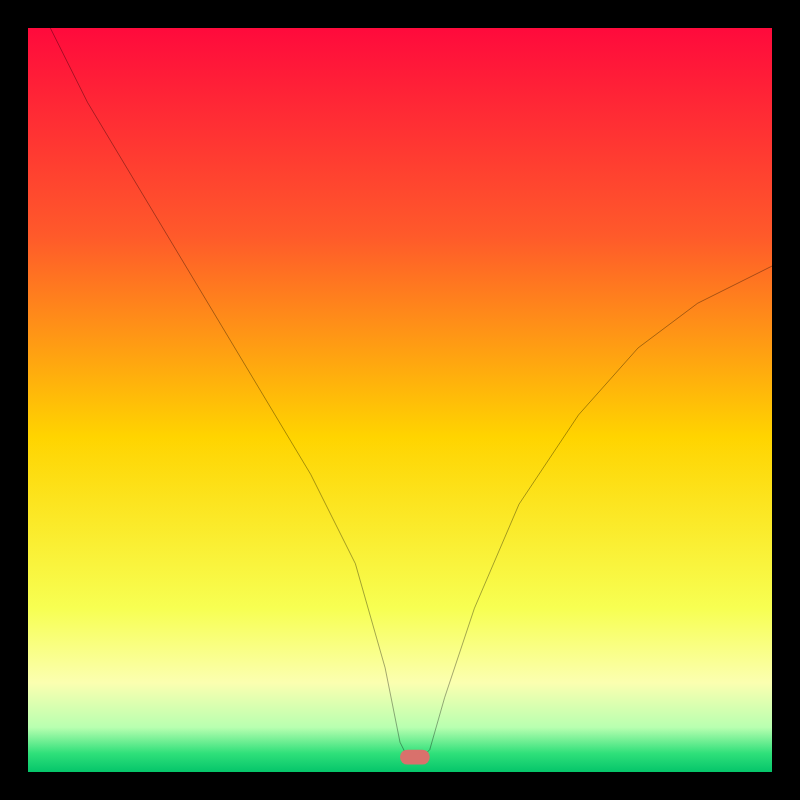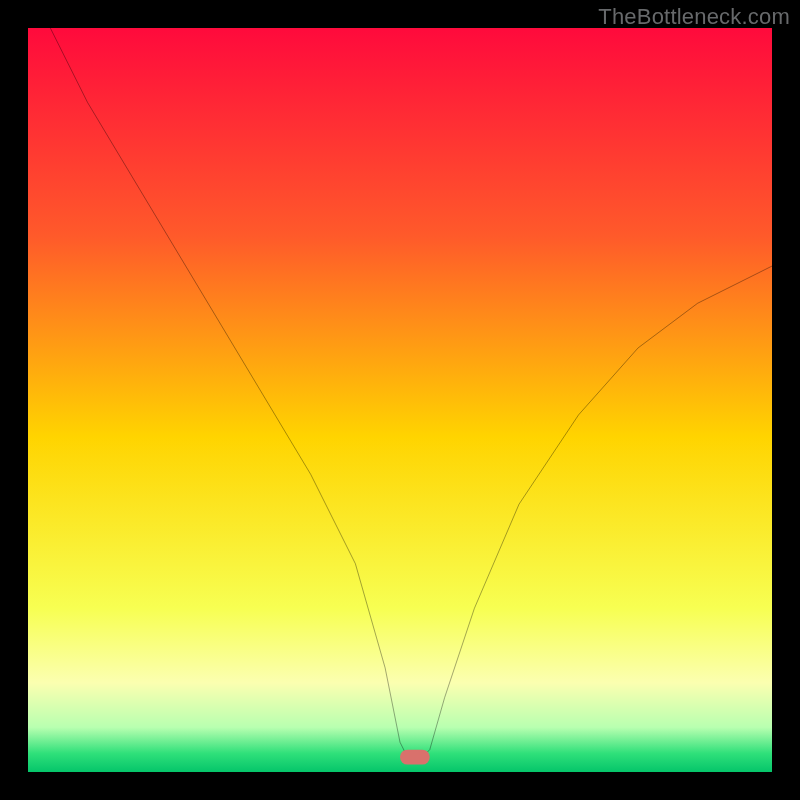--- a/index.html
+++ b/index.html
@@ -33,21 +33,20 @@
     top: 28px;
     width: 744px;
     height: 744px;
     display: block;
   }
 </style>
 </head>
 <body>
 
 <div class="frame">
-  <div class="watermark">TheBottleneck.com</div>
   <svg class="plot" viewBox="0 0 100 100" preserveAspectRatio="none">
     <defs>
       <linearGradient id="bg-grad" x1="0" y1="0" x2="0" y2="1">
           <stop offset="0%" stop-color="#ff0a3c"></stop>
           <stop offset="28.000000000000004%" stop-color="#ff5a2a"></stop>
           <stop offset="55.00000000000001%" stop-color="#ffd400"></stop>
           <stop offset="78%" stop-color="#f7ff52"></stop>
           <stop offset="88%" stop-color="#fbffb0"></stop>
           <stop offset="94%" stop-color="#b8ffb0"></stop>
           <stop offset="97.5%" stop-color="#2fe07a"></stop>

